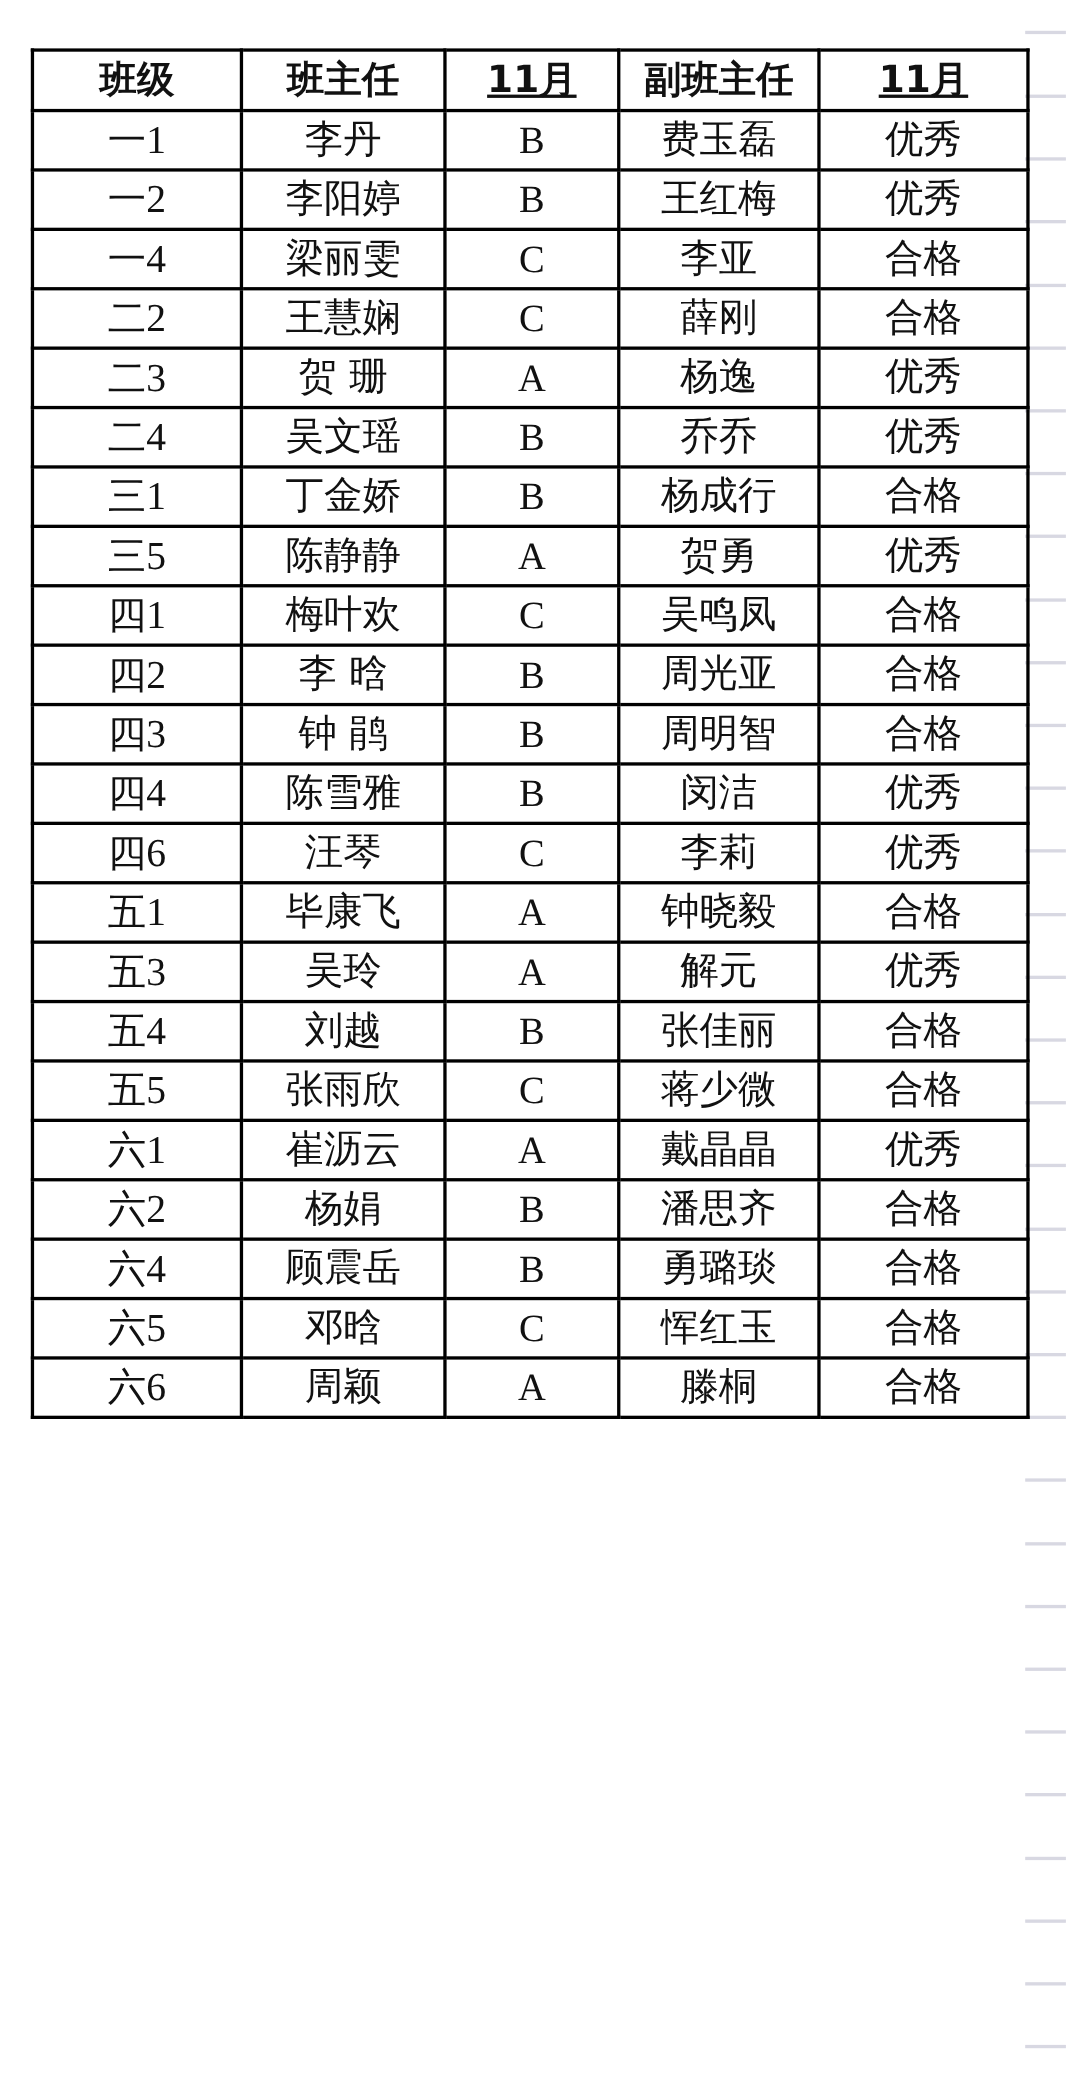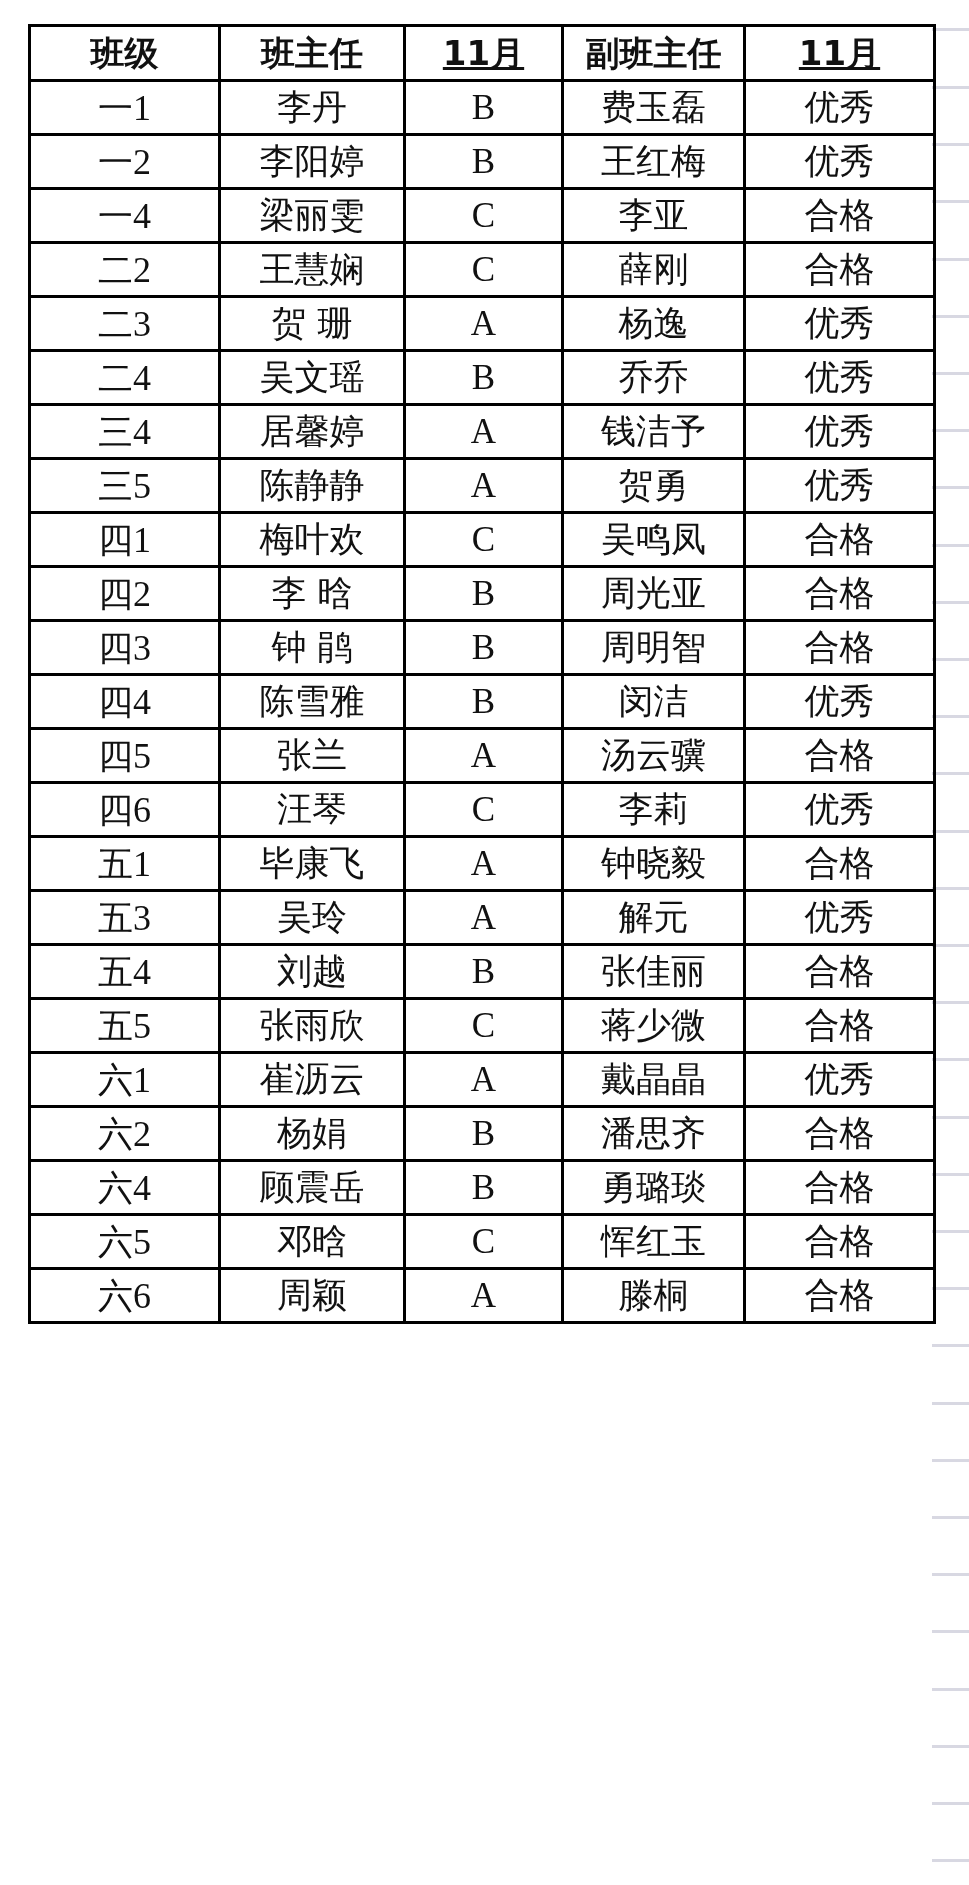--- a/index.html
+++ b/index.html
@@ -1,20 +1,20 @@
 <!DOCTYPE html>
 <html><head>
 <meta charset="utf-8">
 <style>
   html, body { margin: 0; padding: 0; background: #ffffff; }
   body { width: 969px; height: 1885px; position: relative; overflow: hidden; }
   .stripes { position: absolute; left: 932px; top: 28px; width: 37px; height: 1833px; }
   .stripe { position: absolute; left: 0; width: 37px; height: 3px; background: #d8d8e2; }
   table.grid {
-    position: absolute; left: 28px; top: 24px;
+    position: absolute; left: 28px; top: 44px;
     border-collapse: collapse; table-layout: fixed;
     width: 905px;
   }
   table.grid td, table.grid th {
     border: 3px solid #000;
     text-align: center; vertical-align: middle;
     padding: 0; height: 51px;
     color: #111;
     font-size: 35px; line-height: 1;
     white-space: nowrap; overflow: hidden;
@@ -118,25 +118,25 @@
         <td>优秀</td>
       </tr>
       <tr>
         <td class="cls"><span>二</span><span class="n">4</span></td>
         <td>吴文瑶</td>
         <td class="serif">B</td>
         <td>乔乔</td>
         <td>优秀</td>
       </tr>
       <tr>
-        <td class="cls"><span>三</span><span class="n">4</span></td>
-        <td>居馨婷</td>
-        <td class="serif">A</td>
-        <td>钱洁予</td>
-        <td>优秀</td>
+        <td class="cls"><span>三</span><span class="n">1</span></td>
+        <td>丁金娇</td>
+        <td class="serif">B</td>
+        <td>杨成行</td>
+        <td>合格</td>
       </tr>
       <tr>
         <td class="cls"><span>三</span><span class="n">5</span></td>
         <td>陈静静</td>
         <td class="serif">A</td>
         <td>贺勇</td>
         <td>优秀</td>
       </tr>
       <tr>
         <td class="cls"><span>四</span><span class="n">1</span></td>
@@ -158,27 +158,20 @@
         <td class="serif">B</td>
         <td>周明智</td>
         <td>合格</td>
       </tr>
       <tr>
         <td class="cls"><span>四</span><span class="n">4</span></td>
         <td>陈雪雅</td>
         <td class="serif">B</td>
         <td>闵洁</td>
         <td>优秀</td>
-      </tr>
-      <tr>
-        <td class="cls"><span>四</span><span class="n">5</span></td>
-        <td>张兰</td>
-        <td class="serif">A</td>
-        <td>汤云骥</td>
-        <td>合格</td>
       </tr>
       <tr>
         <td class="cls"><span>四</span><span class="n">6</span></td>
         <td>汪琴</td>
         <td class="serif">C</td>
         <td>李莉</td>
         <td>优秀</td>
       </tr>
       <tr>
         <td class="cls"><span>五</span><span class="n">1</span></td>

